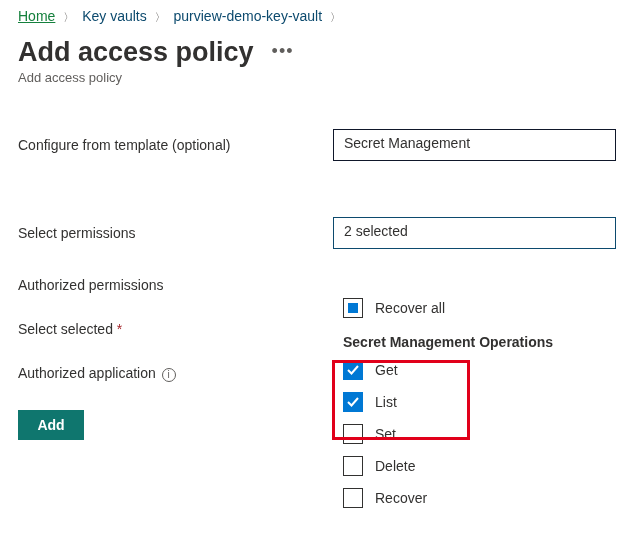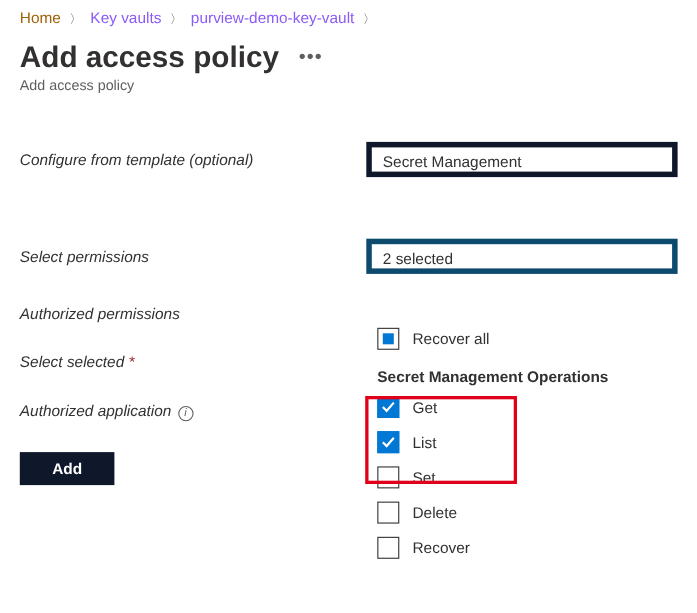--- a/index.html
+++ b/index.html
@@ -6,58 +6,58 @@
   body {
     margin: 0;
     padding: 6px 18px;
     font-family: "Segoe UI", -apple-system, sans-serif;
     font-size: 14px;
     color: #323130;
     background: #fff;
     width: 634px;
   }
   .breadcrumb { font-size: 14px; color: #0067b8; padding-top: 2px; }
-  .breadcrumb a { color: #8b5cf6; text-decoration: none; }
-  .breadcrumb a.home { color: #a16207; }
+  .breadcrumb a { color: #0c4a6e; text-decoration: none; }
+  .breadcrumb a.home { text-decoration: underline; color: #15803d; }
   .breadcrumb .sep { color: #605e5c; margin: 0 4px; font-size: 11px; }
   h1 { font-size: 27px; font-weight: 600; margin: 12px 0 2px 0; display: inline-block; }
   .title-row { display: flex; align-items: center; gap: 18px; }
   .more-dots { color: #605e5c; font-size: 18px; letter-spacing: 1px; position: relative; top: 4px; }
   .subtitle { font-size: 13px; color: #605e5c; margin-bottom: 44px; }
   .form-row { display: flex; align-items: center; margin-bottom: 28px; }
-  .form-label { width: 315px; font-size: 14px; color: #323130; font-style: italic; }
+  .form-label { width: 315px; font-size: 14px; color: #323130; }
   .form-control { flex: 1; }
   .select-box {
-    border: 5px solid #0f172a;
+    border: 1px solid #0f172a;
     padding: 5px 10px;
     font-size: 14px;
     background: #fff;
     height: 32px;
     width: 100%;
     overflow: hidden;
     white-space: nowrap;
   }
-  .select-box.active { border: 5px solid #0c4a6e; }
+  .select-box.active { border: 1px solid #0c4a6e; }
   .required { color: #a4262c; }
   .info-icon {
     display: inline-flex;
     width: 14px; height: 14px;
     border: 1px solid #605e5c;
     border-radius: 50%;
     font-size: 10px;
     align-items: center; justify-content: center;
     color: #605e5c;
     margin-left: 2px;
   }
   .add-btn {
-    background: #0f172a;
+    background: #0f766e;
     color: #fff;
     border: none;
     padding: 7px 0;
-    width: 86px;
+    width: 66px;
     font-size: 14px;
     font-weight: 600;
     cursor: pointer;
   }
   .dropdown-panel {
     position: absolute;
     left: 333px;
     top: 292px;
     width: 304px;
     background: #fff;

